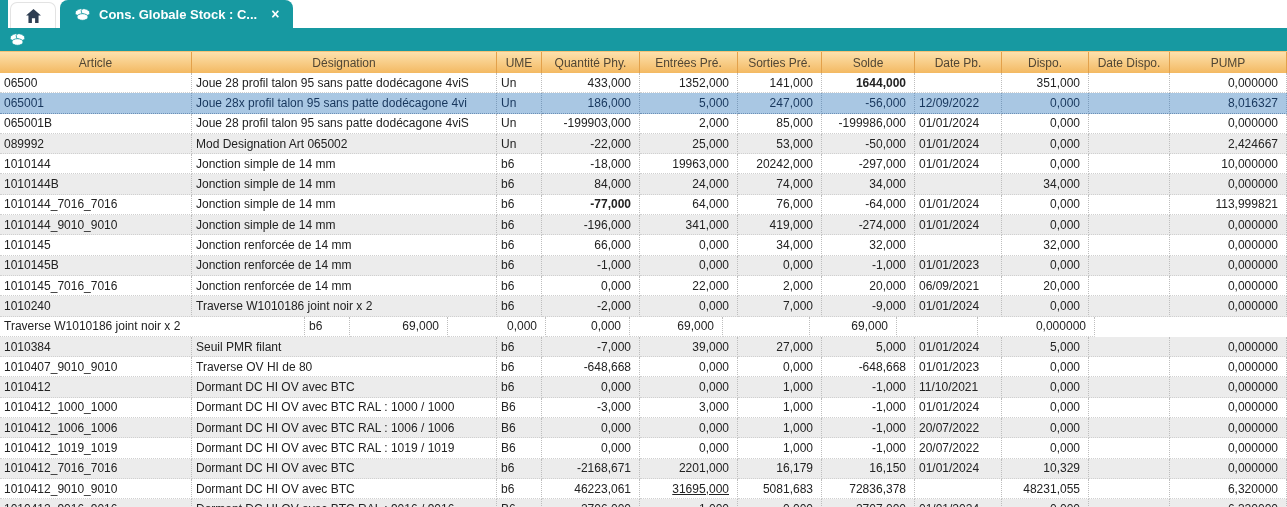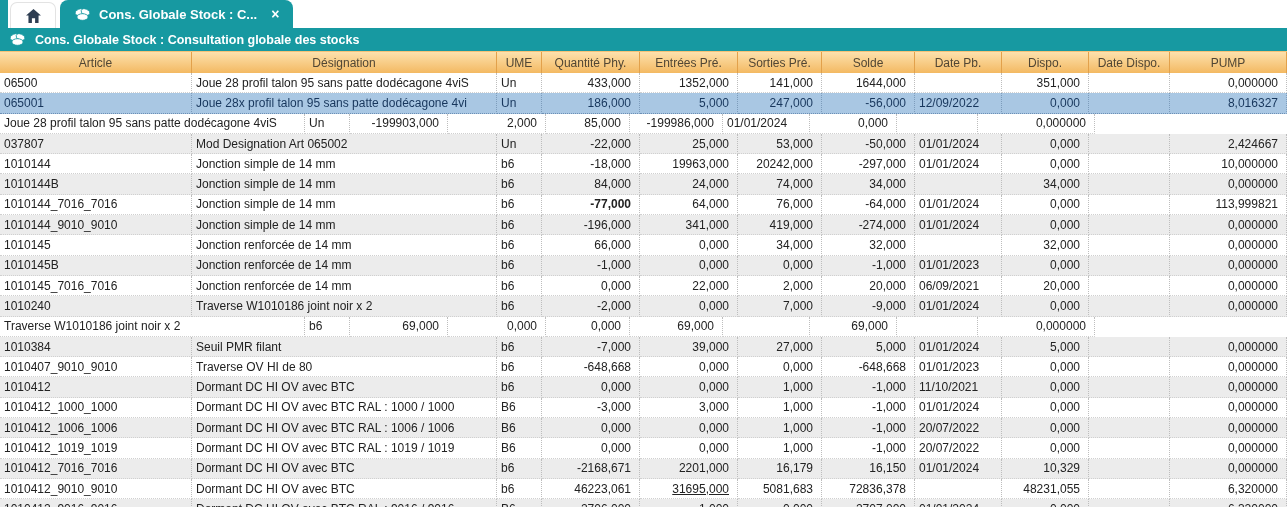--- a/index.html
+++ b/index.html
@@ -88,21 +88,20 @@
   <div class="titlebar">
     <span class="appicon">
       <svg width="17" height="15" viewBox="0 0 17 15">
         <g fill="#ffffff" stroke="#1799a1" stroke-width="0.8">
           <ellipse cx="5.5" cy="5" rx="4.6" ry="2.9" transform="rotate(-22 5.5 5)"></ellipse>
           <ellipse cx="11.5" cy="5" rx="4.6" ry="2.9" transform="rotate(22 11.5 5)"></ellipse>
           <ellipse cx="8.5" cy="10" rx="5.6" ry="3.3"></ellipse>
         </g>
       </svg>
     </span>
-    <span>Cons. Globale Stock : Consultation globale des stocks</span>
   </div>
 
   <div class="grid">
     <div class="grid-header" id="grid-header">
         <div class="hcell" style="width: 192px;">Article</div>
         <div class="hcell" style="width: 305px;">Désignation</div>
         <div class="hcell" style="width: 45px;">UME</div>
         <div class="hcell" style="width: 98px;">Quantité Phy.</div>
         <div class="hcell" style="width: 98px;">Entrées Pré.</div>
         <div class="hcell" style="width: 84px;">Sorties Pré.</div>
@@ -113,53 +112,54 @@
         <div class="hcell" style="width: 117px;">PUMP</div>
       </div>
     <div class="grid-body" id="grid-body">
         <div class="row">
           <div class="cell left" style="width: 192px;">06500</div>
           <div class="cell left" style="width: 305px;">Joue 28 profil talon 95 sans patte dodécagone 4viS</div>
           <div class="cell left" style="width: 45px;">Un</div>
           <div class="cell right" style="width: 98px;">433,000</div>
           <div class="cell right" style="width: 98px;">1352,000</div>
           <div class="cell right" style="width: 84px;">141,000</div>
-          <div class="cell right" style="width: 93px;">1644,000</div>
+          <div class="cell right" style="width: 93px; font-weight: bold;">1644,000</div>
           <div class="cell left" style="width: 87px;"></div>
           <div class="cell right" style="width: 87px;">351,000</div>
           <div class="cell left" style="width: 81px;"></div>
           <div class="cell right" style="width: 117px;">0,000000</div>
         </div>
         <div class="row selected">
           <div class="cell left" style="width: 192px;">065001</div>
           <div class="cell left" style="width: 305px;">Joue 28x profil talon 95 sans patte dodécagone 4vi</div>
           <div class="cell left" style="width: 45px;">Un</div>
           <div class="cell right" style="width: 98px;">186,000</div>
           <div class="cell right" style="width: 98px;">5,000</div>
           <div class="cell right" style="width: 84px;">247,000</div>
           <div class="cell right" style="width: 93px;">-56,000</div>
           <div class="cell left" style="width: 87px;">12/09/2022</div>
           <div class="cell right" style="width: 87px;">0,000</div>
           <div class="cell left" style="width: 81px;"></div>
           <div class="cell right" style="width: 117px;">8,016327</div>
         </div>
         <div class="row">
+          <div class="cell left" style="width: 192px;">065001B</div>
           <div class="cell left" style="width: 305px;">Joue 28 profil talon 95 sans patte dodécagone 4viS</div>
           <div class="cell left" style="width: 45px;">Un</div>
           <div class="cell right" style="width: 98px;">-199903,000</div>
           <div class="cell right" style="width: 98px;">2,000</div>
           <div class="cell right" style="width: 84px;">85,000</div>
           <div class="cell right" style="width: 93px;">-199986,000</div>
           <div class="cell left" style="width: 87px;">01/01/2024</div>
           <div class="cell right" style="width: 87px;">0,000</div>
           <div class="cell left" style="width: 81px;"></div>
           <div class="cell right" style="width: 117px;">0,000000</div>
         </div>
         <div class="row">
-          <div class="cell left" style="width: 192px;">037807</div>
+          <div class="cell left" style="width: 192px;">089992</div>
           <div class="cell left" style="width: 305px;">Mod Designation Art 065002</div>
           <div class="cell left" style="width: 45px;">Un</div>
           <div class="cell right" style="width: 98px;">-22,000</div>
           <div class="cell right" style="width: 98px;">25,000</div>
           <div class="cell right" style="width: 84px;">53,000</div>
           <div class="cell right" style="width: 93px;">-50,000</div>
           <div class="cell left" style="width: 87px;">01/01/2024</div>
           <div class="cell right" style="width: 87px;">0,000</div>
           <div class="cell left" style="width: 81px;"></div>
           <div class="cell right" style="width: 117px;">2,424667</div>

